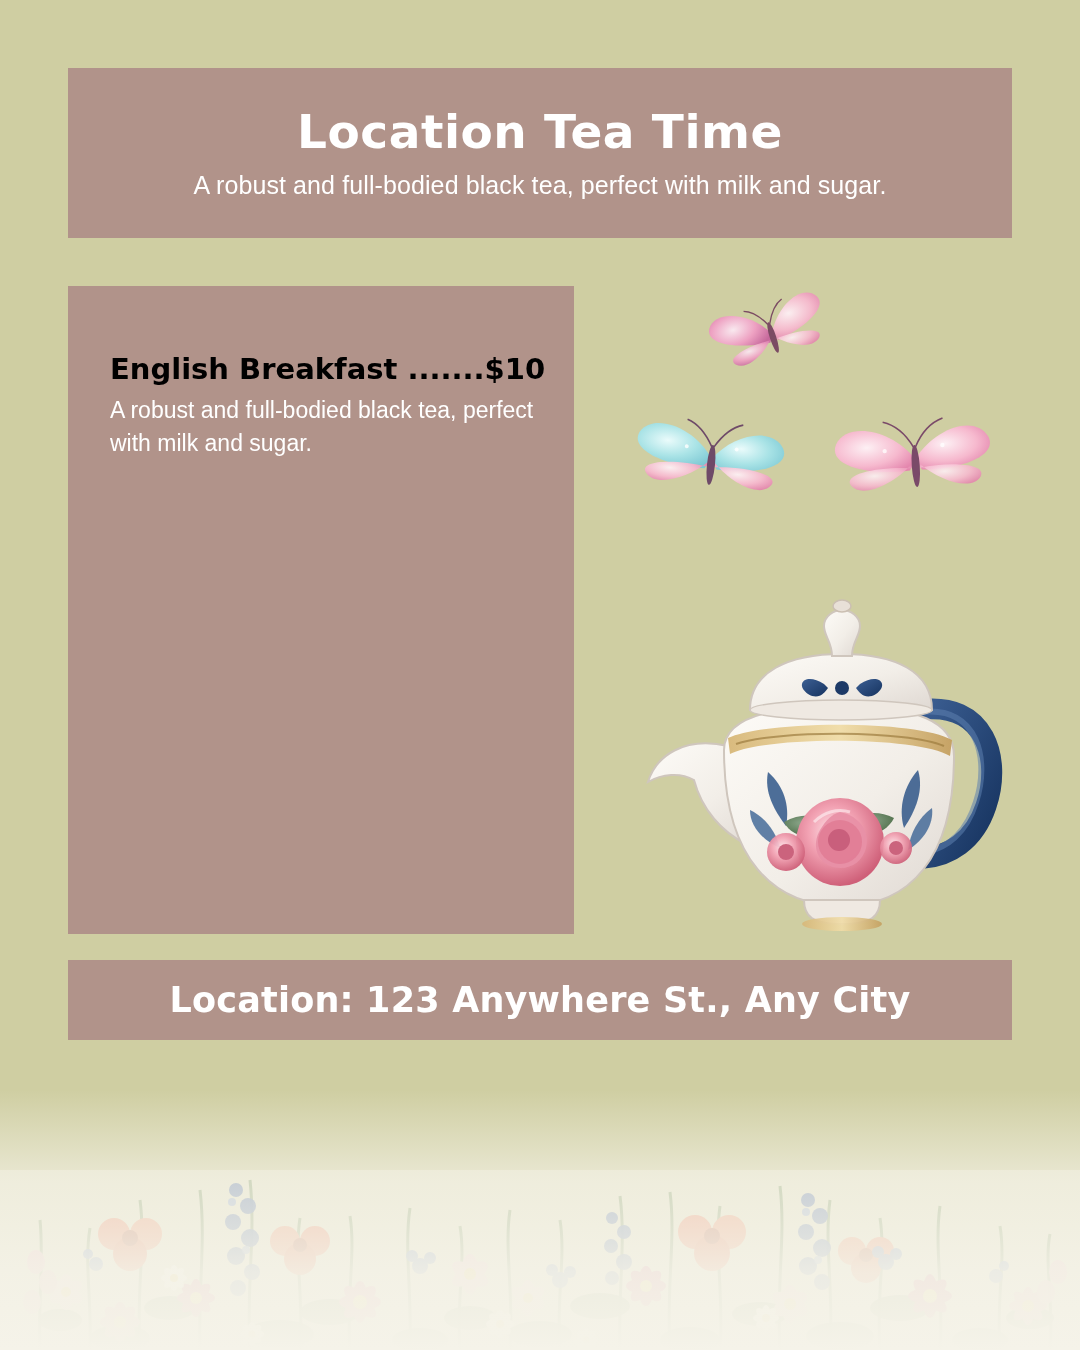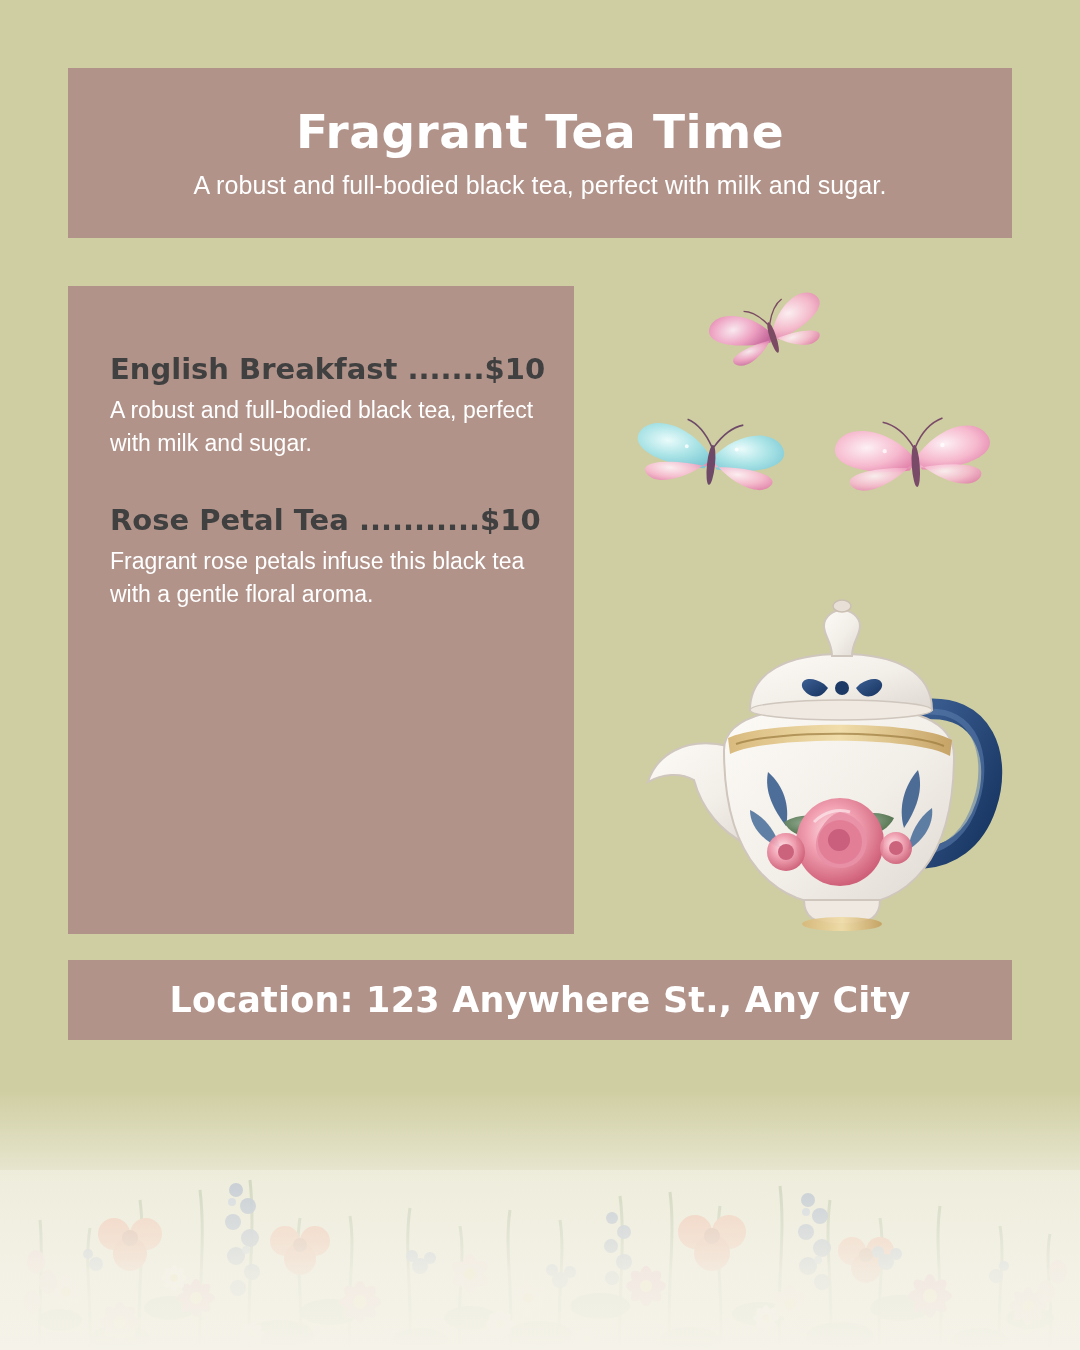--- a/index.html
+++ b/index.html
@@ -44,21 +44,21 @@
     left:68px; top:286px;
     width:506px; height:648px;
     background:#b1938a;
     padding:66px 0 0 0;
   }
   .menu-item { padding:0 40px 0 42px; }
   .menu-item + .menu-item { margin-top:44px; }
   .menu-item-title {
     font-size:29px;
     font-weight:bold;
-    color:#404040;
+    color:#000000;
     font-family:"DejaVu Sans", sans-serif;
     letter-spacing:0px;
     white-space:nowrap;
   }
   .menu-item-desc {
     margin-top:8px;
     font-size:23px;
     line-height:1.42;
     color:#ffffff;
     max-width:430px;
@@ -103,38 +103,34 @@
   }
   .flower-border .bgfade {
     position:absolute; left:0; bottom:0; width:1080px; height:260px;
     background:linear-gradient(to bottom, rgba(242,240,226,0) 0%, rgba(243,241,228,0.75) 35%, rgba(244,242,231,0.95) 70%, #f5f3e9 100%);
   }
 </style>
 </head>
 <body>
 
 <div class="header-banner">
-  <div class="header-title">Fragrant Tea Time</div>
+  <div class="header-title">Location Tea Time</div>
   <div class="header-sub">A robust and full-bodied black tea, perfect with milk and sugar.</div>
 </div>
 
 <div class="menu-panel">
 
   <div class="menu-item">
     <div class="menu-item-title">English Breakfast .......$10</div>
     <div class="menu-item-desc">A robust and full-bodied black tea, perfect with milk and sugar.</div>
   </div>
 
   <div class="menu-item">
   </div>
 
-  <div class="menu-item">
-    <div class="menu-item-title">Rose Petal Tea ...........$10</div>
-    <div class="menu-item-desc">Fragrant rose petals infuse this black tea with a gentle floral aroma.</div>
-  </div>
 
 </div>
 
 <div class="butterflies">
   <svg viewBox="0 0 400 250" width="400" height="250">
     <defs>
       <radialGradient id="wpink" cx="40%" cy="40%" r="70%">
         <stop offset="0%" stop-color="#fdf0f4"></stop>
         <stop offset="60%" stop-color="#f6b9ce"></stop>
         <stop offset="100%" stop-color="#e487ae"></stop>

